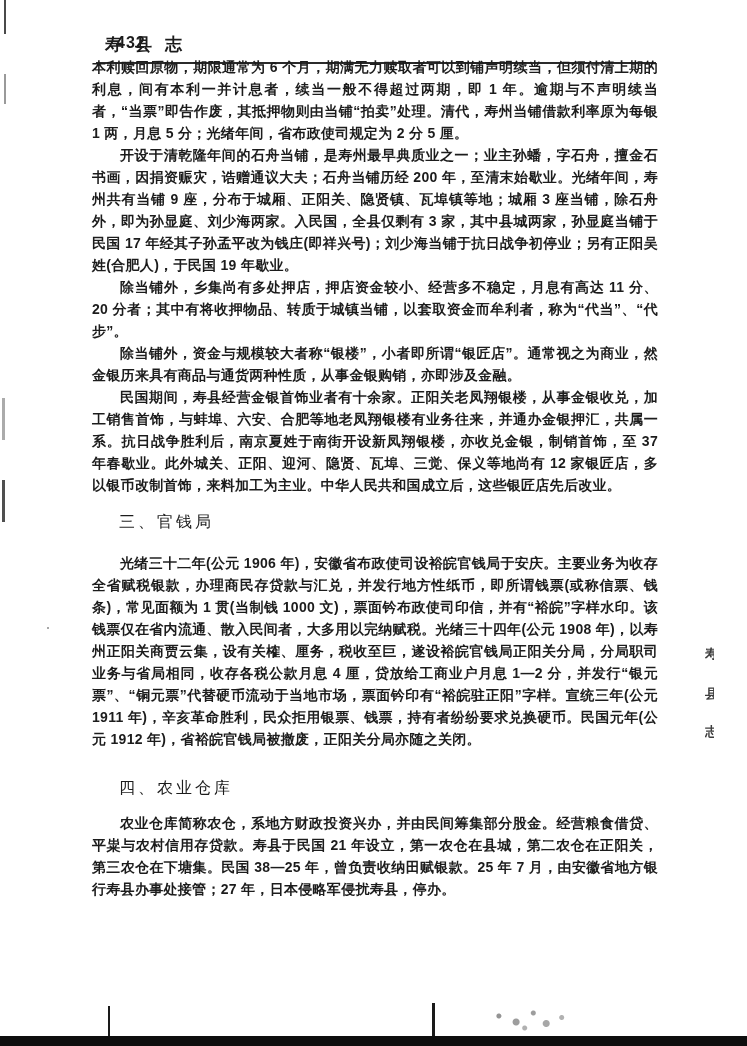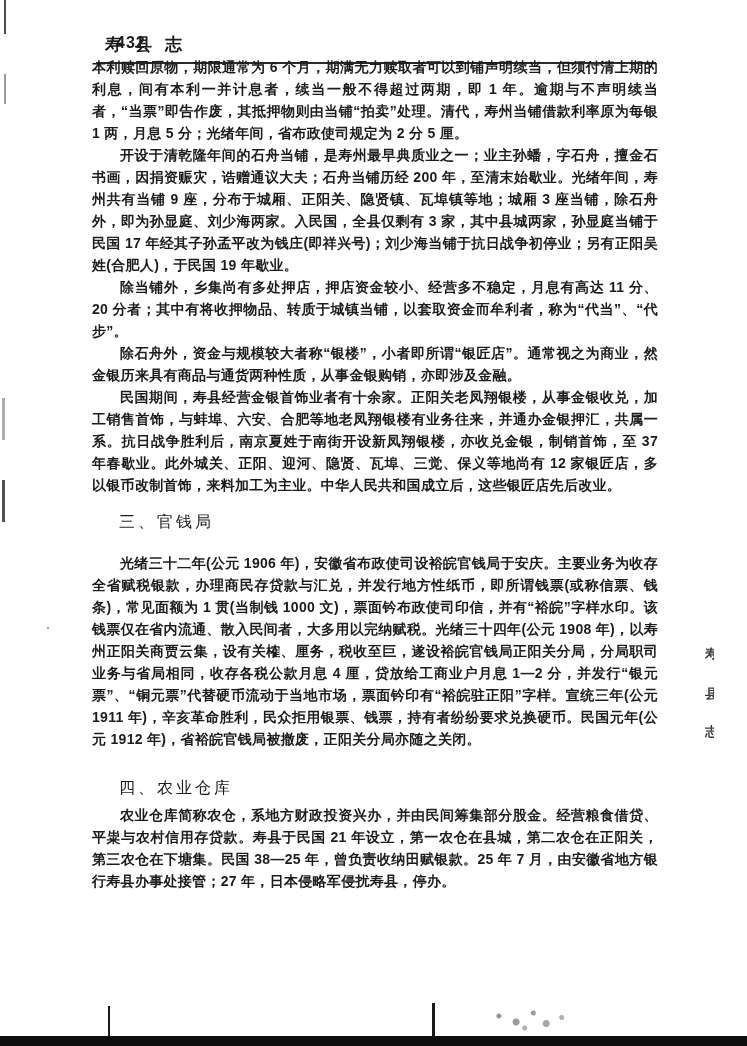--- a/index.html
+++ b/index.html
@@ -34,21 +34,21 @@
     text-align:justify;
     font-weight:600;
     letter-spacing:0.3px;
   }
   .para { margin:0; text-indent:0; }
   .para.indent { text-indent:2em; }
   .section-heading {
     font-size:16px; line-height:24px; font-weight:500;
     margin:14px 0 18px 27px; letter-spacing:3px;
   }
-  .section-heading.second { margin-top:26px; margin-bottom:4px; }
+  .section-heading.second { margin-top:26px; margin-bottom:12px; }
 
   
   .edge-seg { position:absolute; background:#666; }
   .edge-seg.a { left:4px; top:0;    width:2px; height:34px; background:#4a4a4a; }
   .edge-seg.b { left:4px; top:74px; width:2px; height:30px; background:#9a9a9a; }
   .edge-seg.c { left:2px; top:398px;width:3px; height:42px; background:#ababab; }
   .edge-seg.d { left:2px; top:480px;width:3px; height:42px; background:#4f4f4f; }
   .edge-dot  { position:absolute; left:47px; top:627px; width:2px; height:2px; background:#8a8a8a; border-radius:50%; }
 
   .spine-frag {
@@ -82,21 +82,21 @@
 <div class="page">
 
   <div class="header-pagenum">432</div>
   <div class="header-title">寿县志</div>
   <div class="header-rule"></div>
 
   <div class="body-text">
     <p class="para">本利赎回原物，期限通常为 6 个月，期满无力赎取者可以到铺声明续当，但须付清上期的利息，间有本利一并计息者，续当一般不得超过两期，即 1 年。逾期与不声明续当者，“当票”即告作废，其抵押物则由当铺“拍卖”处理。清代，寿州当铺借款利率原为每银 1 两，月息 5 分；光绪年间，省布政使司规定为 2 分 5 厘。</p>
     <p class="para indent">开设于清乾隆年间的石舟当铺，是寿州最早典质业之一；业主孙蟠，字石舟，擅金石书画，因捐资赈灾，诰赠通议大夫；石舟当铺历经 200 年，至清末始歇业。光绪年间，寿州共有当铺 9 座，分布于城厢、正阳关、隐贤镇、瓦埠镇等地；城厢 3 座当铺，除石舟外，即为孙显庭、刘少海两家。入民国，全县仅剩有 3 家，其中县城两家，孙显庭当铺于民国 17 年经其子孙孟平改为钱庄(即祥兴号)；刘少海当铺于抗日战争初停业；另有正阳吴姓(合肥人)，于民国 19 年歇业。</p>
     <p class="para indent">除当铺外，乡集尚有多处押店，押店资金较小、经营多不稳定，月息有高达 11 分、20 分者；其中有将收押物品、转质于城镇当铺，以套取资金而牟利者，称为“代当”、“代步”。</p>
-    <p class="para indent">除石舟外，资金与规模较大者称“银楼”，小者即所谓“银匠店”。通常视之为商业，然金银历来具有商品与通货两种性质，从事金银购销，亦即涉及金融。</p>
+    <p class="para indent">除当铺外，资金与规模较大者称“银楼”，小者即所谓“银匠店”。通常视之为商业，然金银历来具有商品与通货两种性质，从事金银购销，亦即涉及金融。</p>
     <p class="para indent">民国期间，寿县经营金银首饰业者有十余家。正阳关老凤翔银楼，从事金银收兑，加工销售首饰，与蚌埠、六安、合肥等地老凤翔银楼有业务往来，并通办金银押汇，共属一系。抗日战争胜利后，南京夏姓于南街开设新凤翔银楼，亦收兑金银，制销首饰，至 37 年春歇业。此外城关、正阳、迎河、隐贤、瓦埠、三觉、保义等地尚有 12 家银匠店，多以银币改制首饰，来料加工为主业。中华人民共和国成立后，这些银匠店先后改业。</p>
     <h3 class="section-heading">三、官钱局</h3>
     <p class="para indent">光绪三十二年(公元 1906 年)，安徽省布政使司设裕皖官钱局于安庆。主要业务为收存全省赋税银款，办理商民存贷款与汇兑，并发行地方性纸币，即所谓钱票(或称信票、钱条)，常见面额为 1 贯(当制钱 1000 文)，票面钤布政使司印信，并有“裕皖”字样水印。该钱票仅在省内流通、散入民间者，大多用以完纳赋税。光绪三十四年(公元 1908 年)，以寿州正阳关商贾云集，设有关榷、厘务，税收至巨，遂设裕皖官钱局正阳关分局，分局职司业务与省局相同，收存各税公款月息 4 厘，贷放给工商业户月息 1—2 分，并发行“银元票”、“铜元票”代替硬币流动于当地市场，票面钤印有“裕皖驻正阳”字样。宣统三年(公元 1911 年)，辛亥革命胜利，民众拒用银票、钱票，持有者纷纷要求兑换硬币。民国元年(公元 1912 年)，省裕皖官钱局被撤废，正阳关分局亦随之关闭。</p>
     <h3 class="section-heading second">四、农业仓库</h3>
     <p class="para indent">农业仓库简称农仓，系地方财政投资兴办，并由民间筹集部分股金。经营粮食借贷、平粜与农村信用存贷款。寿县于民国 21 年设立，第一农仓在县城，第二农仓在正阳关，第三农仓在下塘集。民国 38—25 年，曾负责收纳田赋银款。25 年 7 月，由安徽省地方银行寿县办事处接管；27 年，日本侵略军侵扰寿县，停办。</p>
   </div>
 
   <div class="edge-seg a"></div>
   <div class="edge-seg b"></div>
   <div class="edge-seg c"></div>

